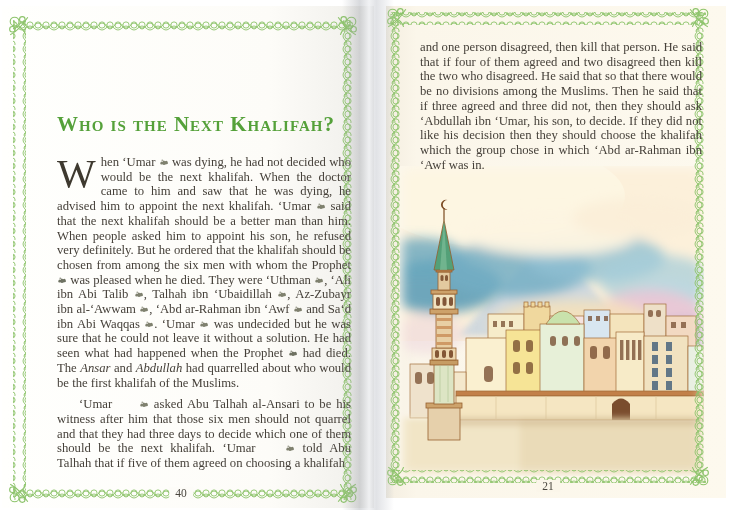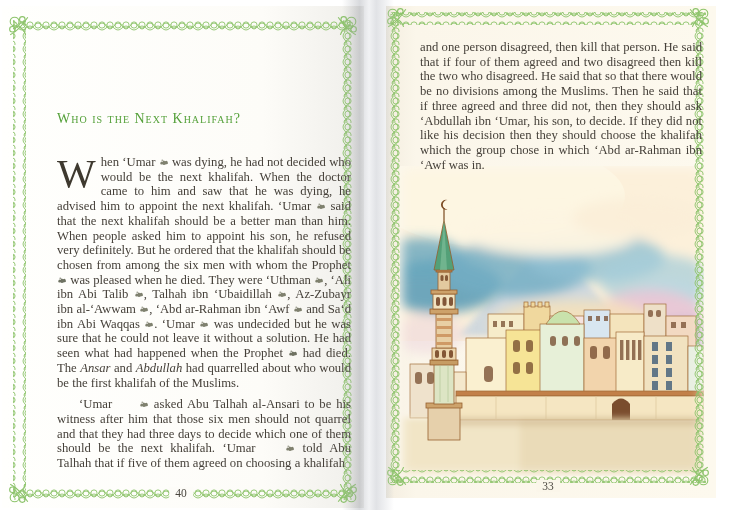--- a/index.html
+++ b/index.html
@@ -1,40 +1,40 @@
 <!DOCTYPE html>
 <html><head>
 <meta charset="utf-8">
 <style>
   html,body{margin:0;padding:0;}
   body{
     width:732px;height:510px;position:relative;overflow:hidden;
     background:#ffffff;
     font-family:"Liberation Serif", serif;
   }
-  .page{position:absolute;overflow:hidden;}
+  .page{position:absolute;overflow:hidden;padding-left:10px;}
   .page-left{
     left:2px;top:6px;width:362px;height:502px;
     background:linear-gradient(to right,#fffffd 0%,#fdfcf8 72%,#f1f0ec 96%,#e4e3e0 100%);
   }
   .page-right{
     left:386px;top:6px;width:330px;height:492px;
     background:linear-gradient(to right,#eae6db 0%,#f6f0e3 2.5%,#fbf6ea 9%,#fdf9ee 100%);
   }
   .gutter{
     position:absolute;left:342px;top:0;width:52px;height:510px;z-index:30;pointer-events:none;
     background:linear-gradient(to right,
       rgba(185,188,194,0) 0%, rgba(158,162,170,.40) 34%,
       rgba(240,241,243,.92) 52%, rgba(200,203,209,.55) 66%,
       rgba(234,230,221,0) 100%);
   }
   svg.frame{position:absolute;left:0;top:0;width:100%;height:100%;}
   .chapter-title{
     position:absolute;left:55px;top:92px;width:296px;
-    font-variant:small-caps;font-weight:normal;font-size:14px;line-height:24px;
+    font-variant:small-caps;font-weight:bold;font-size:21px;line-height:24px;
     letter-spacing:1px;color:#55a13a;
   }
   .body-text{
     position:absolute;color:#46413a;text-align:justify;
     font-size:12.7px;line-height:14.7px;
   }
   .body-left{left:55px;top:149px;width:294px;}
   .body-right{left:34px;top:34px;width:282px;}
   p.par{margin:0 0 7px 0;}
   p.par.indent{text-indent:22px;}
@@ -322,17 +322,17 @@
       <use href="#cornerFl" x="0" y="1" width="22" height="22"></use>
       <use href="#cornerFl" x="302" y="1" width="22" height="22" transform="scale(-1,1) translate(-626,0)"></use>
       <use href="#cornerFl" x="0" y="459" width="22" height="22" transform="scale(1,-1) translate(0,-940)"></use>
       <use href="#cornerFl" x="302" y="459" width="22" height="22" transform="scale(-1,-1) translate(-626,-940)"></use>
     </svg>
 
     <div class="body-text body-right">
         <p class="par">and one person disagreed, then kill that person. He said that if four of them agreed and two disagreed then kill the two who disagreed. He said that so that there would be no divisions among the Muslims. Then he said that if three agreed and three did not, then they should ask ‘Abdullah ibn ‘Umar, his son, to decide. If they did not like his decision then they should choose the khalifah which the group chose in which ‘Abd ar-Rahman ibn ‘Awf was in.</p>
       </div>
 
-    <div class="page-number num-right">33</div>
+    <div class="page-number num-right">21</div>
   </div>
 
   <div class="gutter"></div>
 </div>
 
 </body></html>

